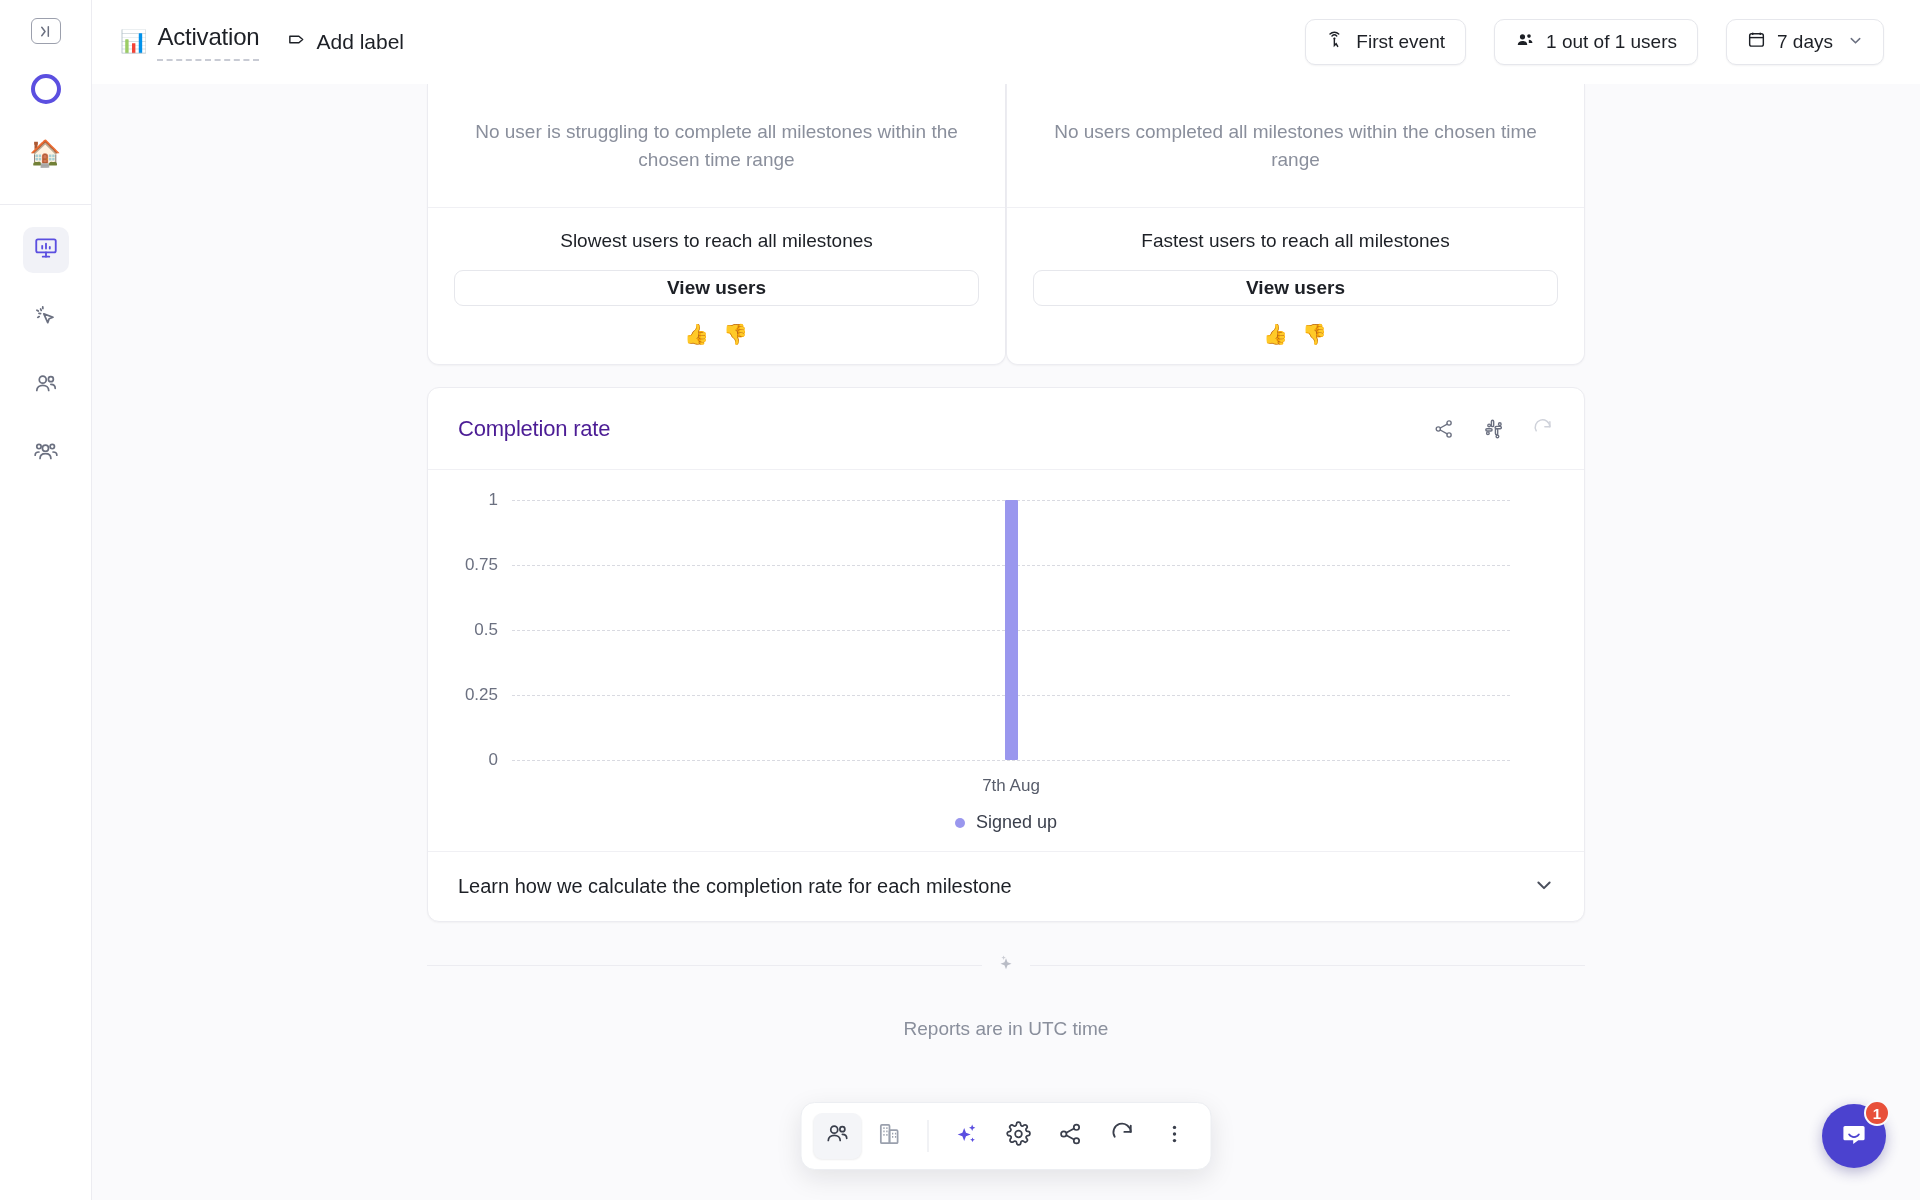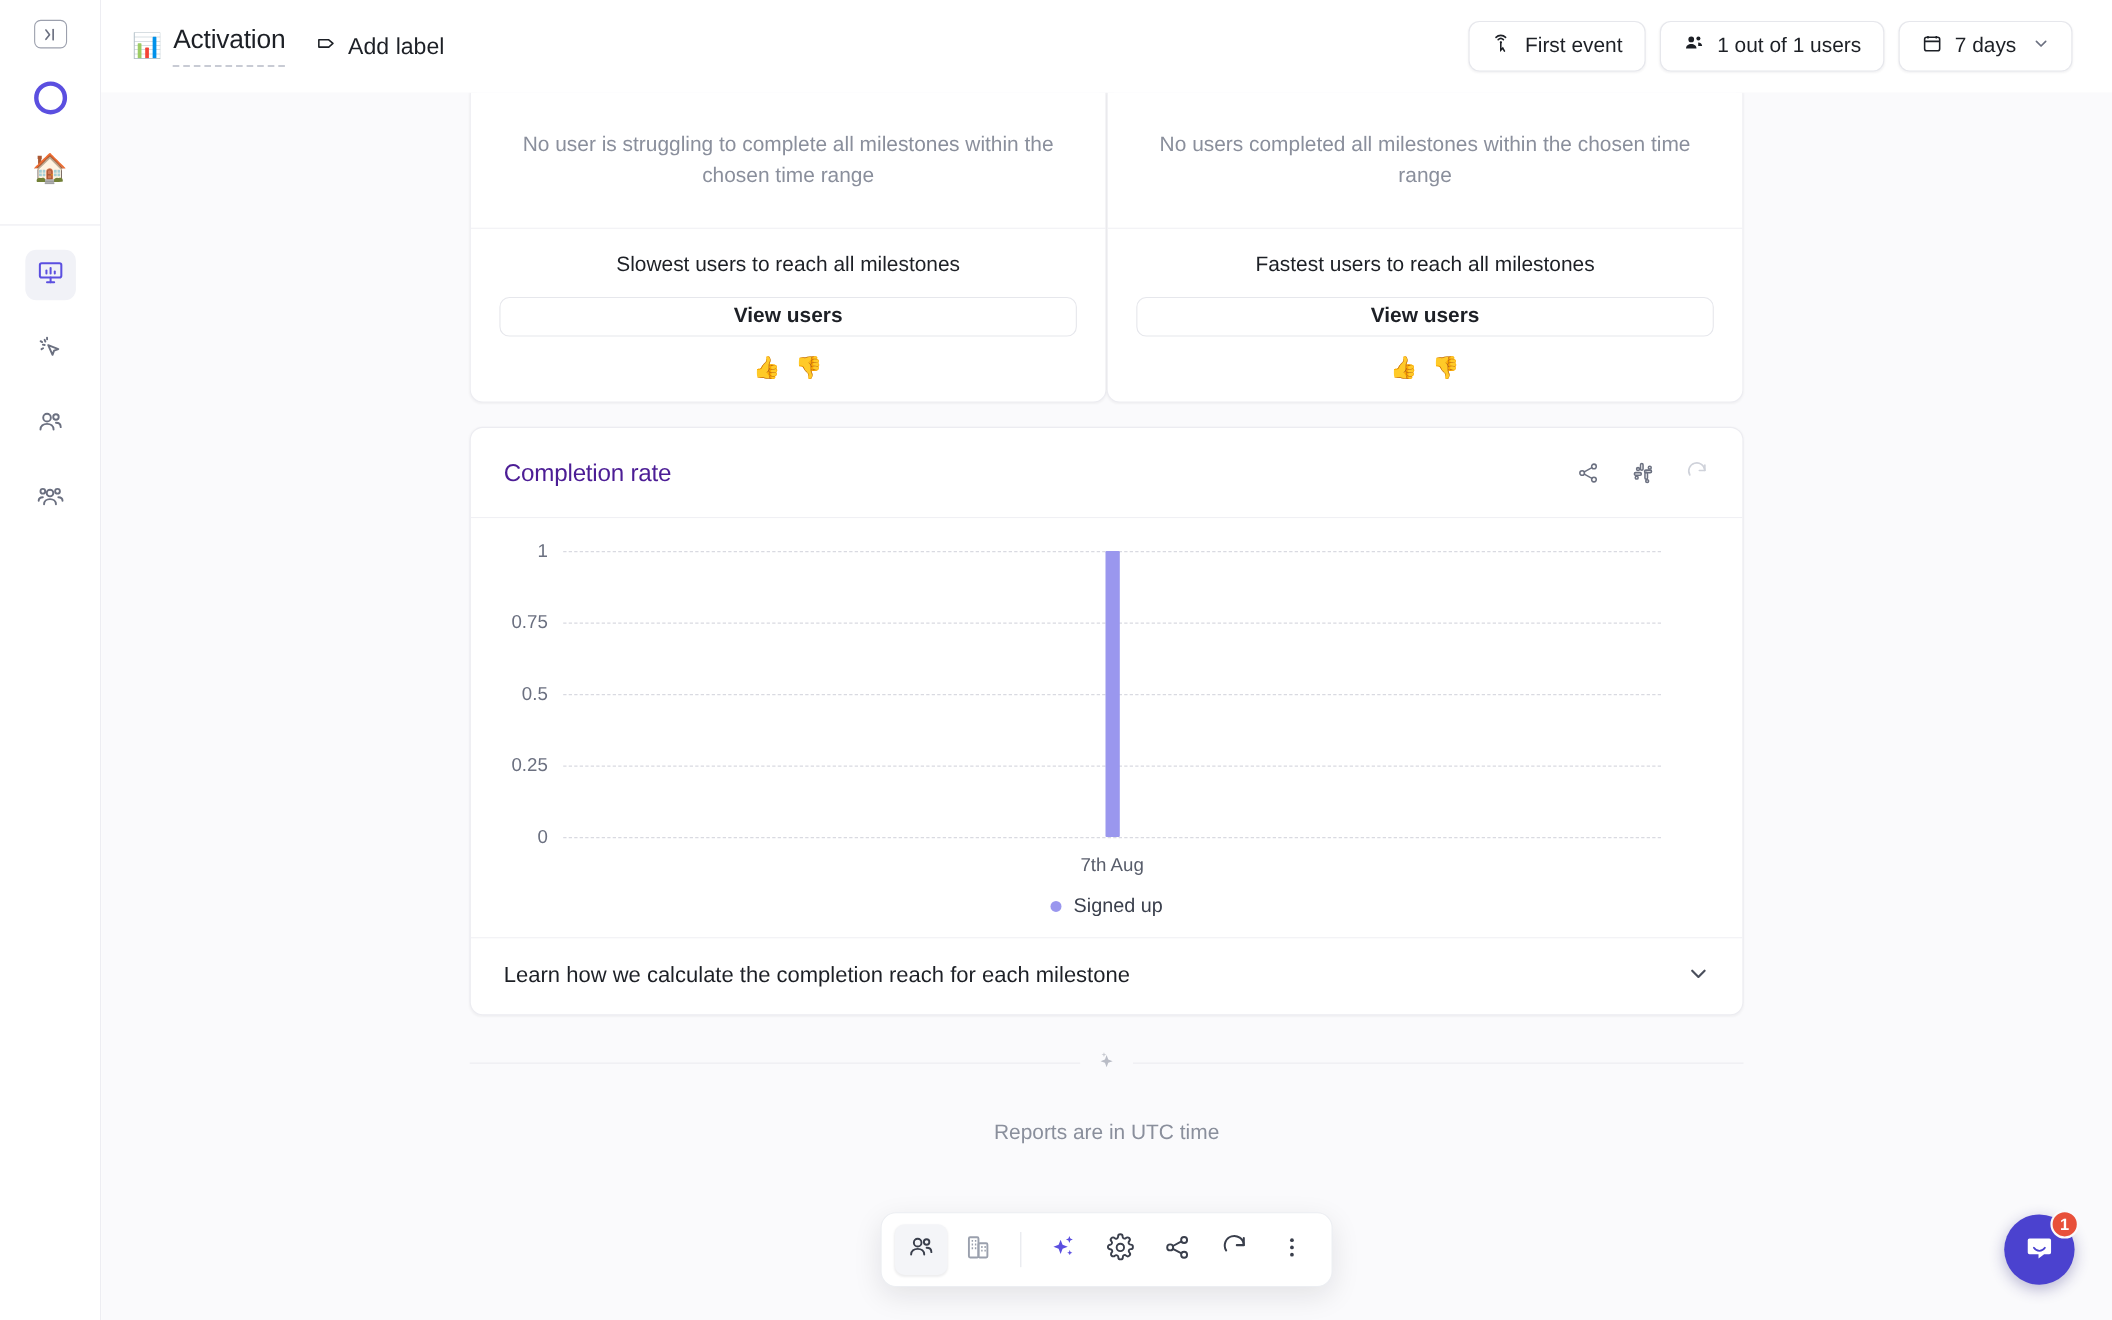--- a/index.html
+++ b/index.html
@@ -58,21 +58,21 @@
   .page-title {
     font-size: 24px; color: #1d2026; letter-spacing: -0.2px;
     border-bottom: 2px dashed #c8cbd4; padding-bottom: 8px;
     cursor: pointer;
   }
   .add-label {
     display: flex; align-items: flex-end; gap: 10px;
     margin-left: 28px; font-size: 21px; color: #1d2026;
     cursor: pointer;
   }
-  .topbar-right { margin-left: auto; display: flex; align-items: center; gap: 13px; }
+  .topbar-right { margin-left: auto; display: flex; align-items: center; gap: 28px; }
   .pill {
     display: flex; align-items: center; gap: 11px;
     height: 46px; padding: 0 20px;
     background: #ffffff; border: 1px solid #e6e7ec; border-radius: 10px;
     font-size: 19px; color: #1d2026;
     box-shadow: 0 1px 2px rgba(18,20,30,.05);
     cursor: pointer; white-space: nowrap;
   }
   .pill .chev { color: #6b7080; margin-left: 4px; }
 
@@ -414,21 +414,21 @@
                 <div class="bar" title="Signed up: 1" style="left: calc(50% - 6.5px); bottom: 0px; height: 260px; background: rgb(154, 151, 238);"></div>
                 <div class="xtick" style="left: 50%; top: 276px;">7th Aug</div>
               </div>
             <div class="legend">
               <span class="legend-dot"></span>
               <span class="legend-label">Signed up</span>
             </div>
           </div>
 
           <div class="learn-row">
-            <span class="learn-text">Learn how we calculate the completion reach for each milestone</span>
+            <span class="learn-text">Learn how we calculate the completion rate for each milestone</span>
             <span class="learn-chev">
               <svg width="20" height="20" viewBox="0 0 16 16" fill="none" stroke="currentColor" stroke-width="1.6" stroke-linecap="round" stroke-linejoin="round">
                 <path d="M3.5 6l4.5 4.5L12.5 6"></path>
               </svg>
             </span>
           </div>
         </section>
 
         <div class="sparkle-divider">
           <span class="sparkle-btn">

